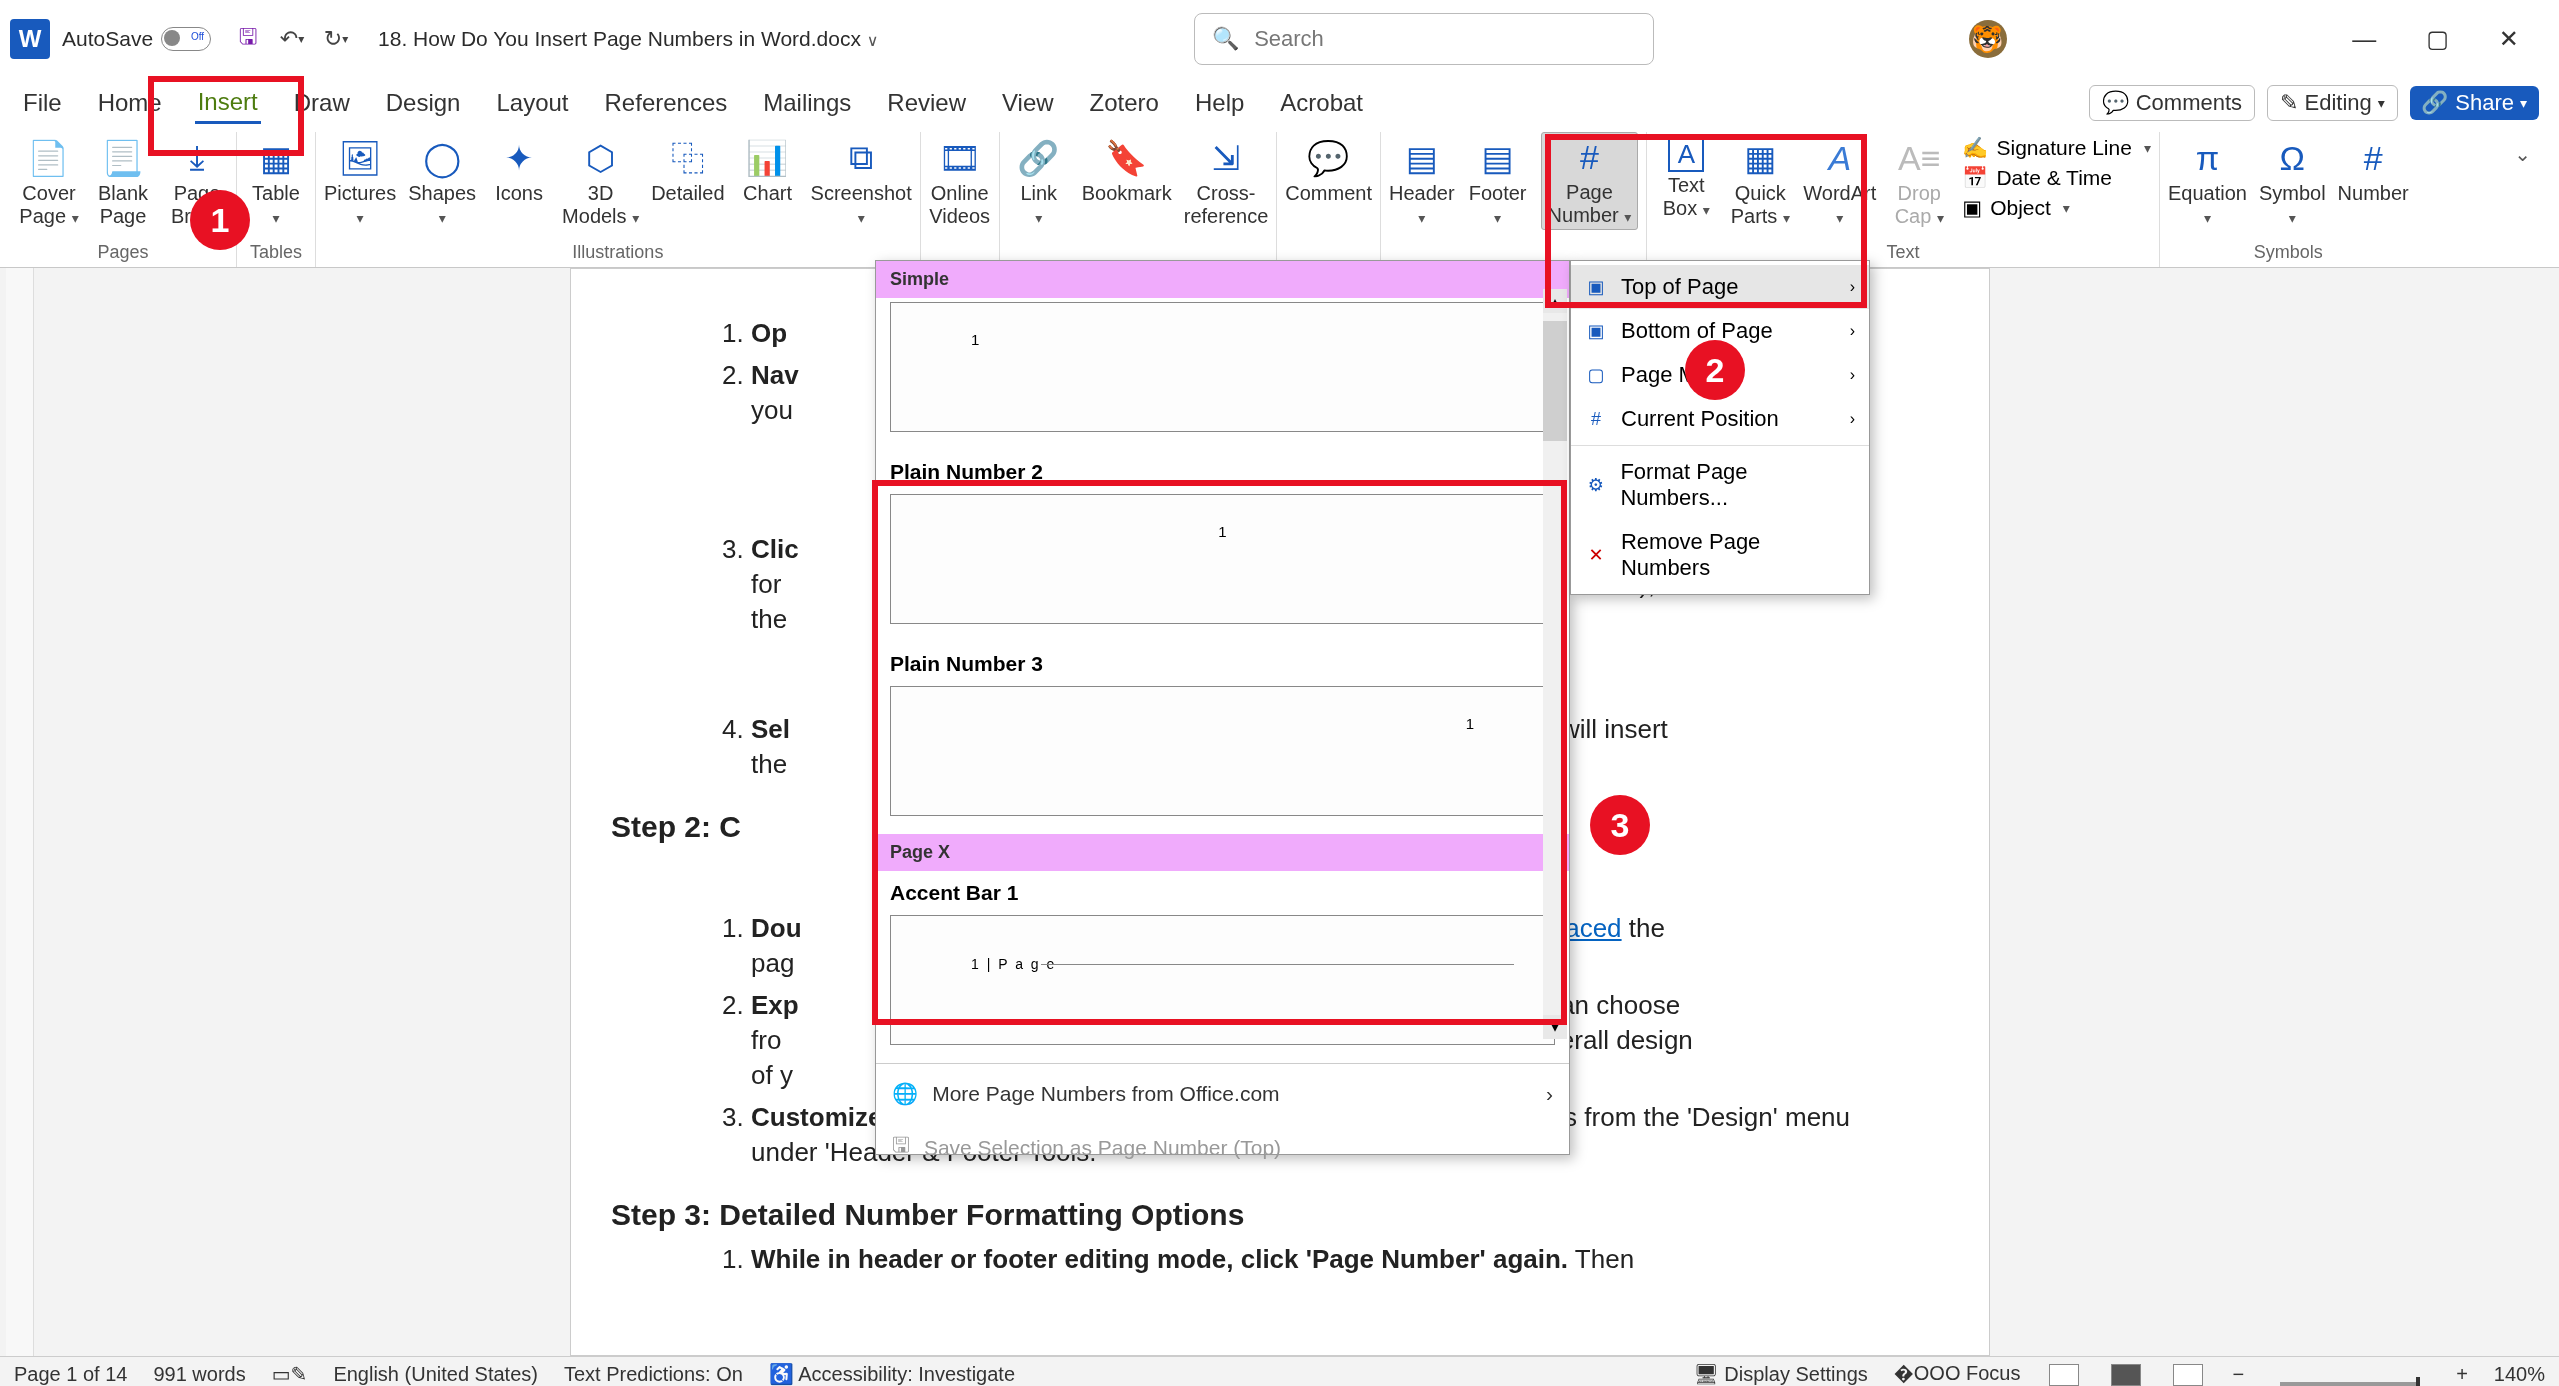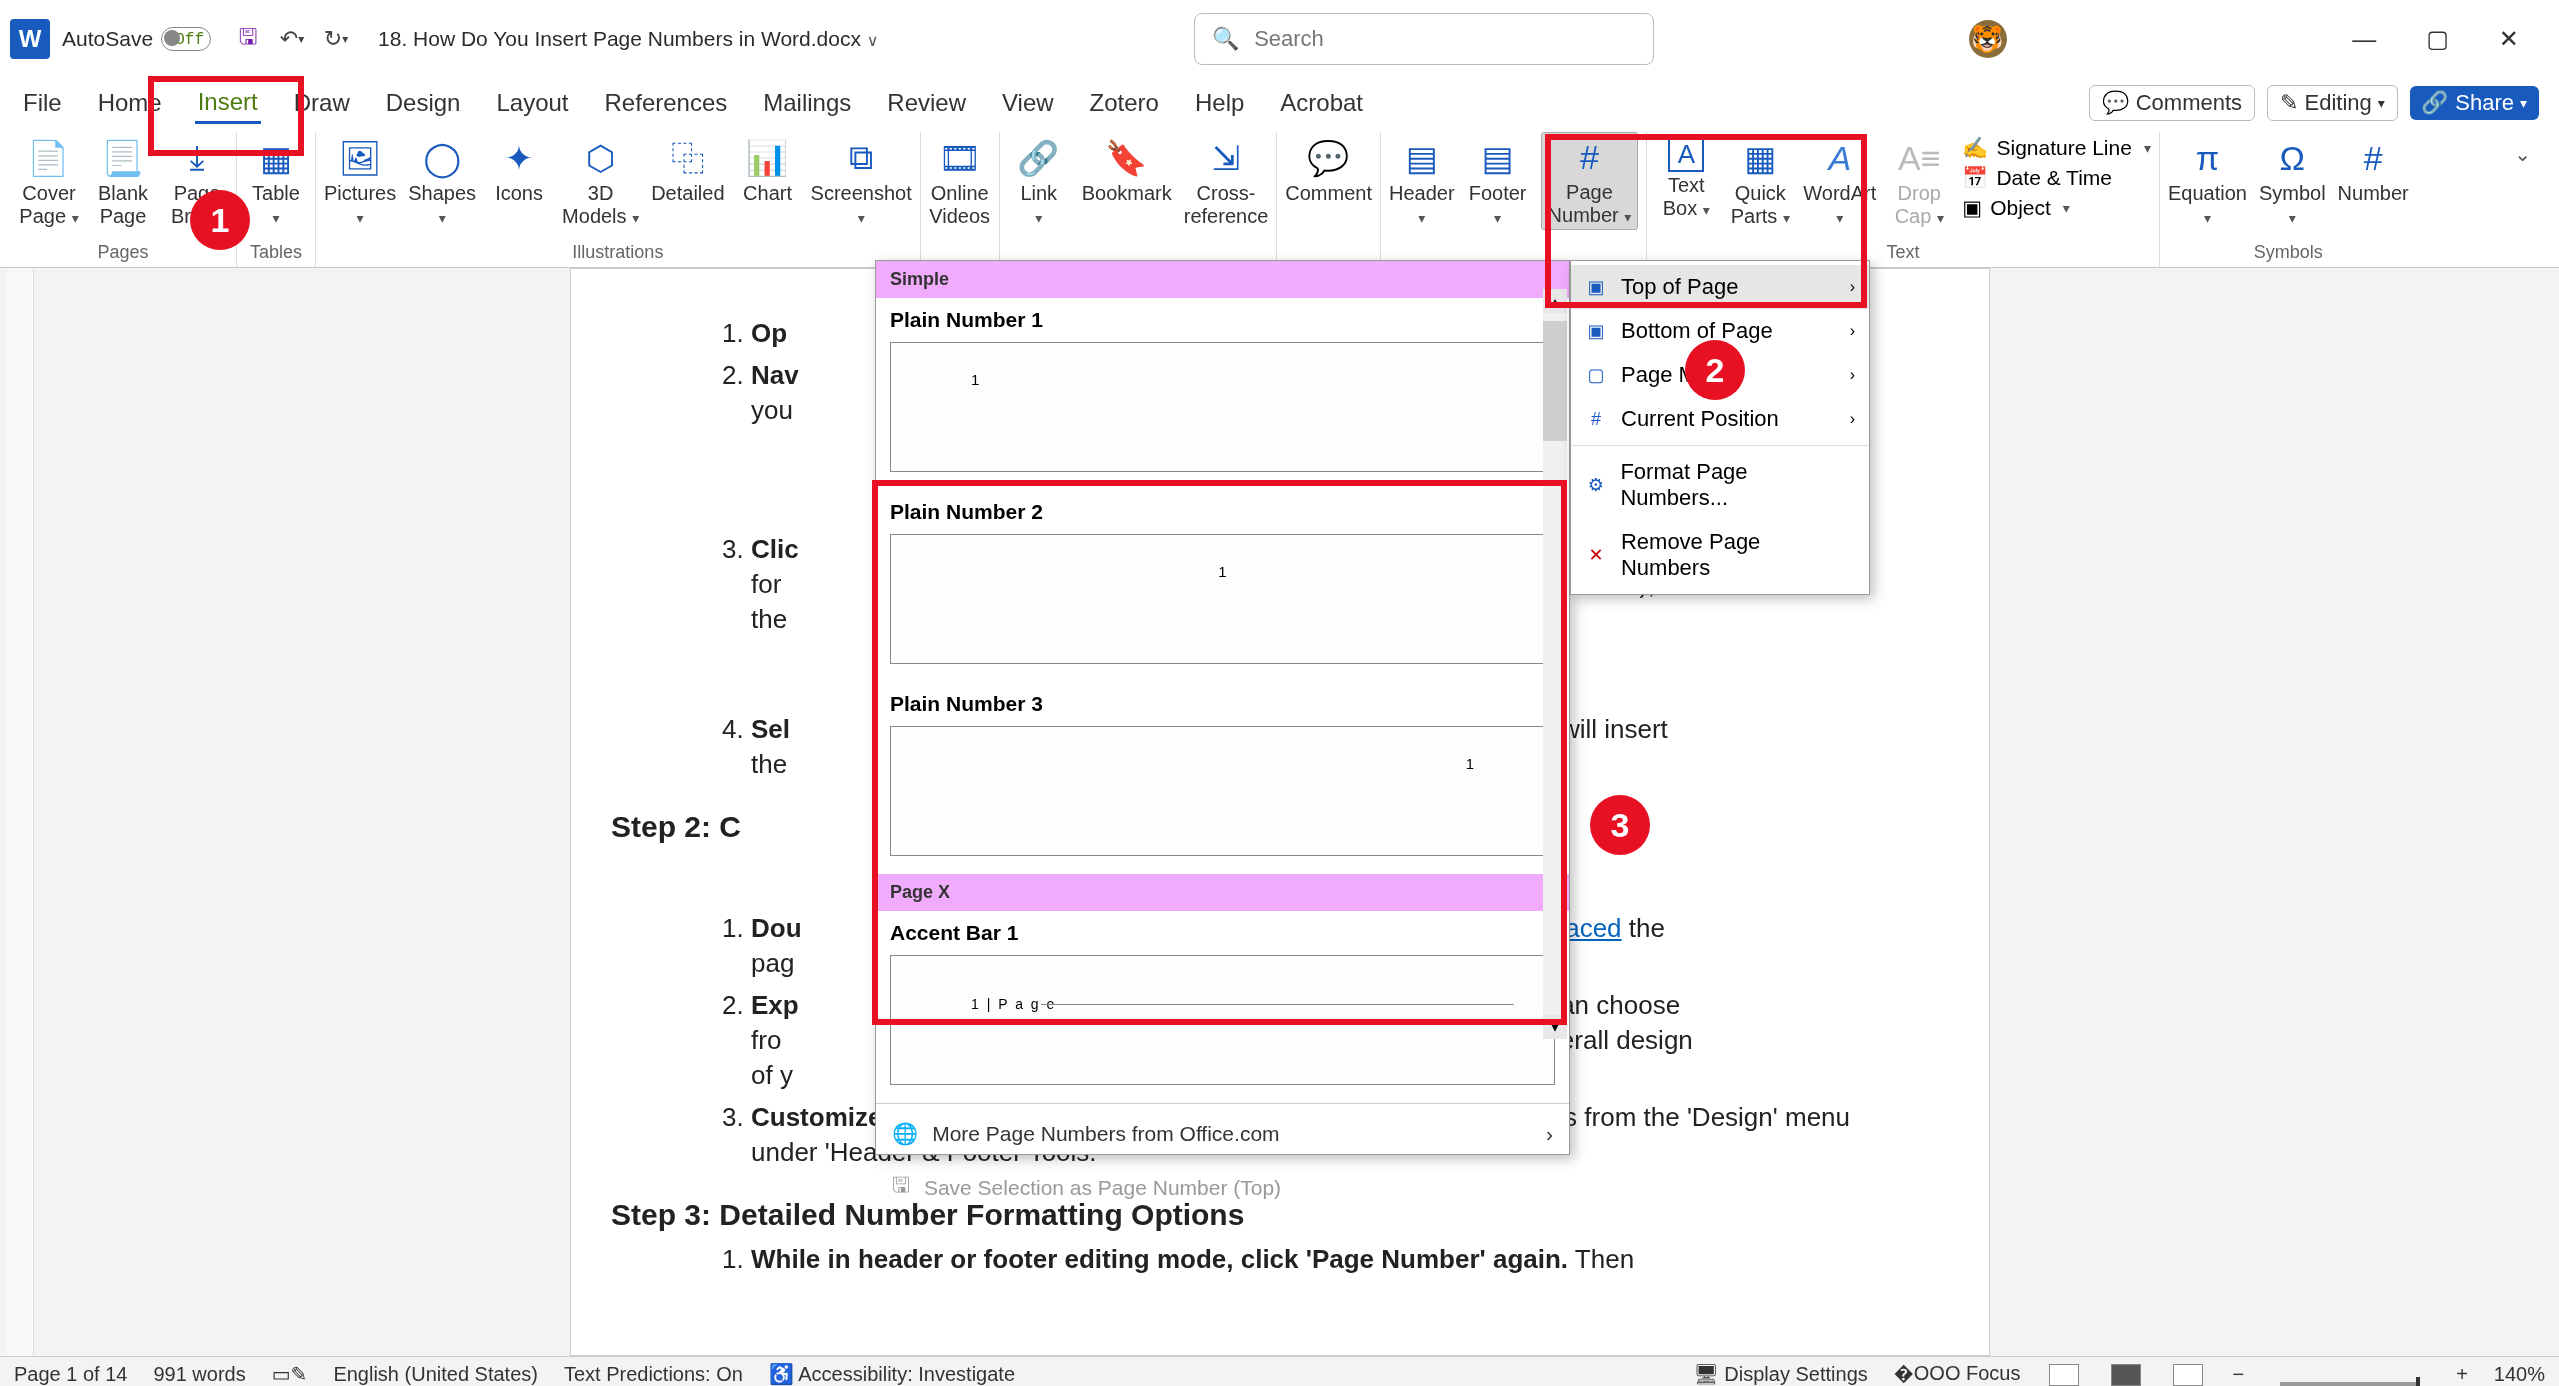--- a/index.html
+++ b/index.html
@@ -4,21 +4,21 @@
 <style>
 * { box-sizing: border-box; margin: 0; padding: 0; font-family: "Segoe UI", Arial, sans-serif; }
 body { background: #fff; overflow: hidden; width: 2559px; height: 1386px; position: relative; transform-origin: top left; }
 
 
 .titlebar { height: 78px; display: flex; align-items: center; padding: 0 10px; font-size: 21px; color: #2b2b2b; background: #fff; }
 .titlebar .word-icon { width: 40px; height: 40px; background: #185abd; border-radius: 4px; color: #fff; display: flex; align-items: center; justify-content: center; font-weight: bold; font-size: 24px; margin-right: 12px; }
 .titlebar .autosave { display: flex; align-items: center; gap: 8px; margin-right: 15px; }
 .titlebar .toggle { width: 50px; height: 24px; border-radius: 12px; border: 1.5px solid #888; position: relative; }
 .titlebar .toggle::after { content: ""; position: absolute; left: 2px; top: 2px; width: 16px; height: 16px; border-radius: 50%; background: #888; }
-.titlebar .toggle-off { font-size: 16px; position: absolute; right: 6px; top: 3px; color: #4d7c0f; font-family: Liberation Mono, monospace; }
+.titlebar .toggle-off { font-size: 10px; position: absolute; right: 6px; top: 3px; color: #1d4ed8; }
 .titlebar .qat-icon { width: 28px; height: 28px; margin: 0 8px; color: #444; display: flex; align-items: center; justify-content: center; font-size: 22px;}
 .titlebar .doc-title { margin-left: 20px; }
 .titlebar .search-box { margin-left: auto; margin-right: auto; width: 460px; height: 52px; border: 1.5px solid #bbb; border-radius: 8px; display: flex; align-items: center; padding: 0 18px; color: #666; font-size: 22px; gap: 14px; }
 .titlebar .win-controls { display: flex; gap: 50px; margin-left: auto; font-size: 24px; color: #333; padding-right: 30px;}
 .titlebar .avatar { width: 38px; height: 38px; border-radius: 50%; background: #8a6d3b; margin-right: 30px; display:flex;align-items:center;justify-content:center;font-size:26px;}
 
 
 .tabs { height: 50px; display: flex; align-items: center; padding: 0 20px; gap: 30px; font-size: 24px; color: #333; border-bottom: none; position: relative;}
 .tabs .tab { cursor: pointer; padding: 5px 3px;}
 .tabs .tab.active { border-bottom: 3px solid #185abd; color: #4d7c0f; font-weight: 500;}
@@ -330,21 +330,20 @@
     </ol>
     <div class="step-h">Step 3: Detailed Number Formatting Options</div>
     <ol>
       <li><b>While in header or footer editing mode, click 'Page Number' again.</b><span> Then</span></li>
     </ol>
   </div>
 </div>
 
 <div class="gallery">
   <div class="section-header">Simple</div>
-  <div class="opt-title">Plain Number 1</div>
   <div class="preview left">
       <span class="num">1</span>
     </div>
   <div class="opt-title">Plain Number 2</div>
   <div class="preview center">
       <span class="num">1</span>
     </div>
   <div class="opt-title">Plain Number 3</div>
   <div class="preview right">
       <span class="num">1</span>

